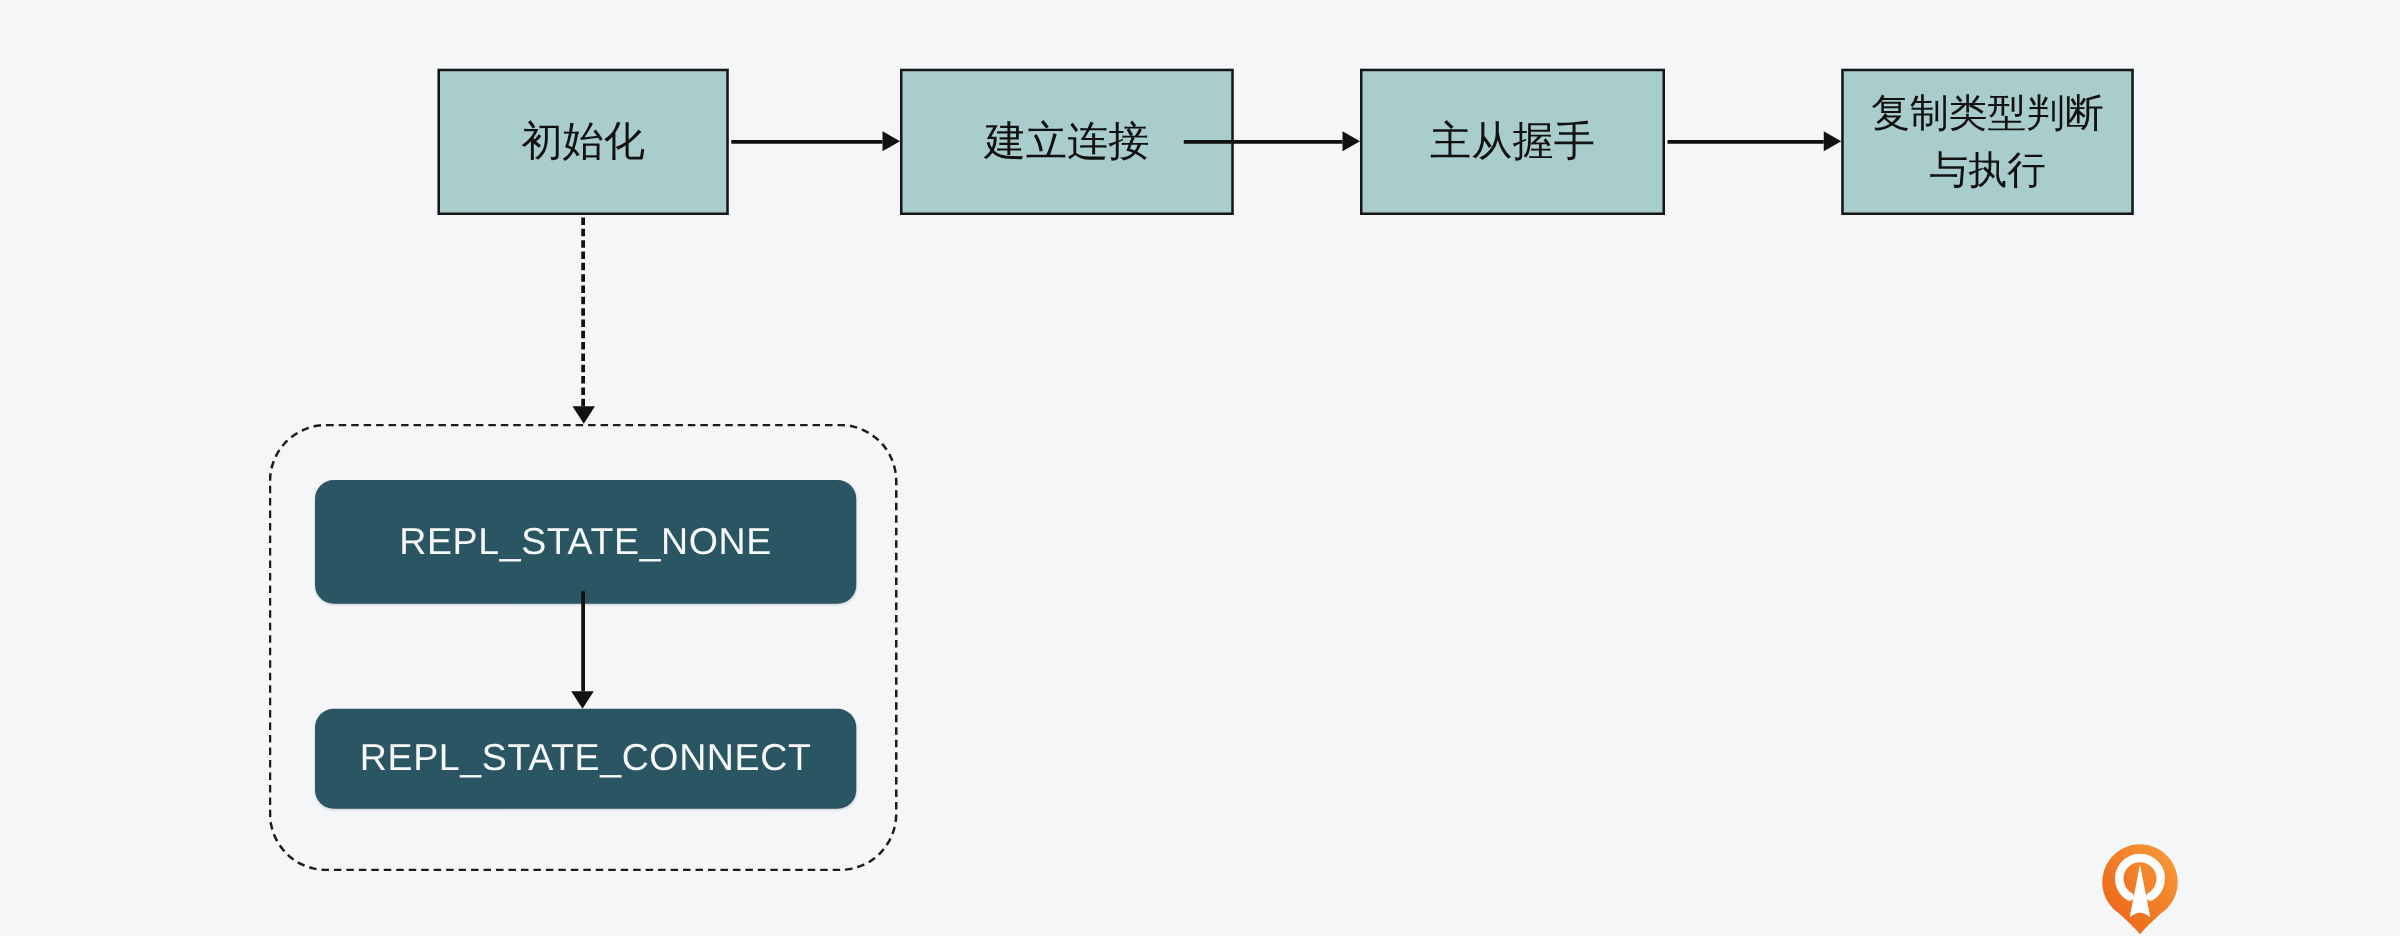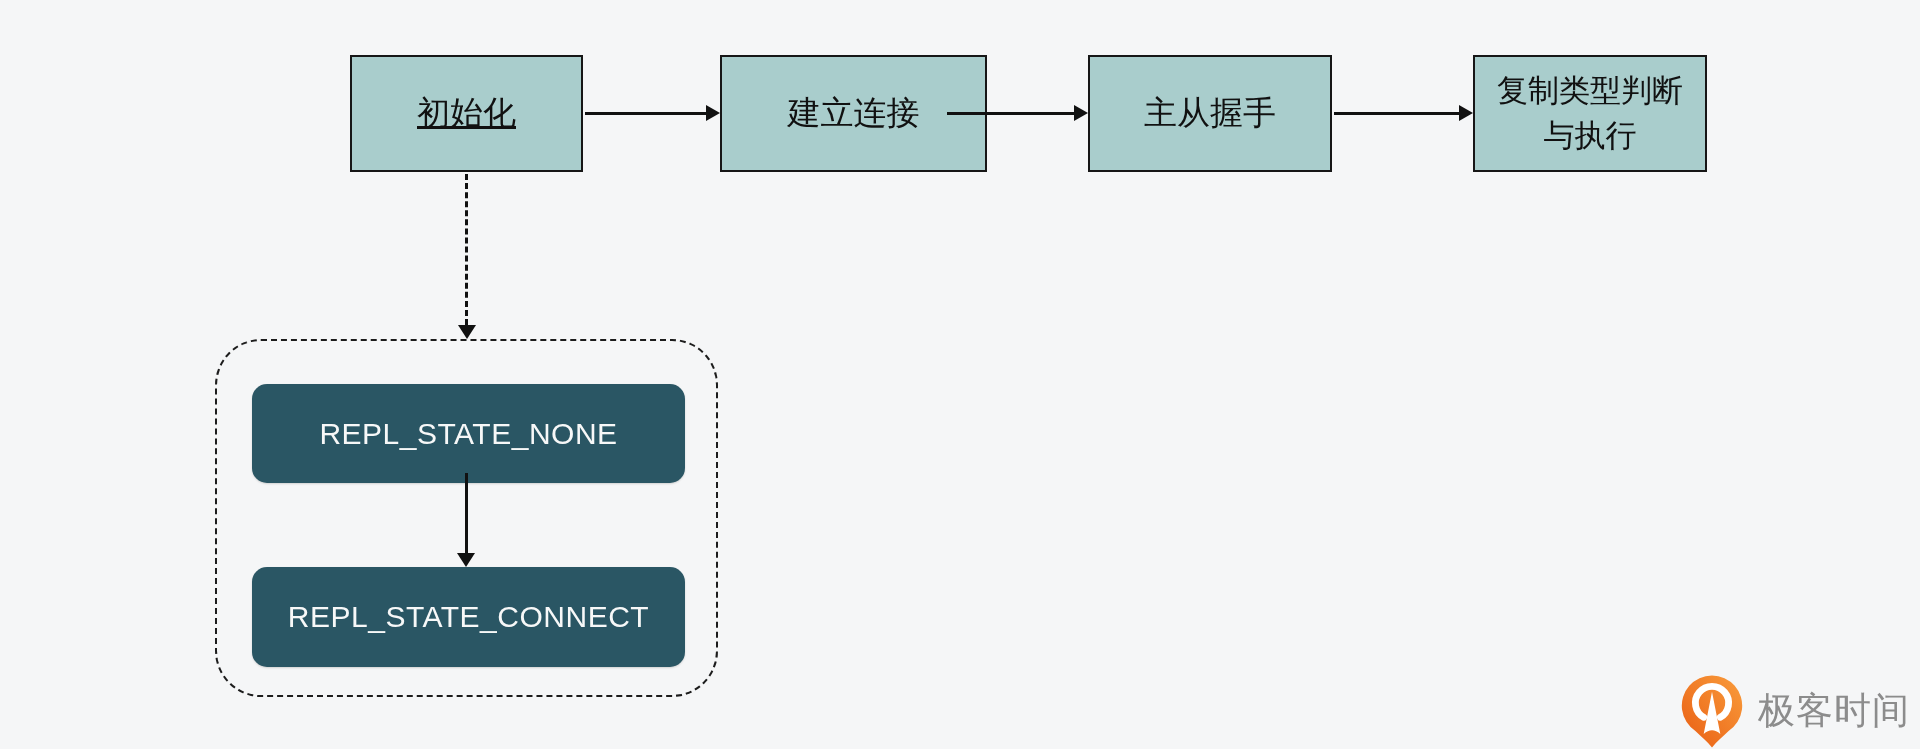--- a/index.html
+++ b/index.html
@@ -9,21 +9,21 @@
     background:#f5f6f7;overflow:hidden;
   }
   
   .flow-node{
     position:absolute;top:55px;height:117px;box-sizing:border-box;
     background:#a9cdcc;border:2px solid #161616;
     display:flex;flex-direction:column;align-items:center;justify-content:center;
     font-size:33px;line-height:1.42;color:#111;text-align:center;
   }
   .flow-node .line2:empty{display:none;}
-  #node-init{left:350px;width:233px;text-decoration:underline;}
+  #node-init{left:350px;width:233px;}
   #node-connect{left:720px;width:267px;}
   #node-handshake{left:1088px;width:244px;}
   #node-repltype{left:1473px;width:234px;font-size:31px;}
   
   .harrow{position:absolute;top:112px;height:3px;background:#111;}
   .harrow::after{
     content:"";position:absolute;right:-14px;top:-7px;
     border-left:14px solid #111;border-top:8.5px solid transparent;border-bottom:8.5px solid transparent;
   }
   #harrow-1{left:585px;width:121px;}
@@ -41,21 +41,21 @@
     content:"";position:absolute;left:-8px;bottom:-14px;
     border-top:14px solid #111;border-left:9px solid transparent;border-right:9px solid transparent;
   }
   
   .state-group{
     position:absolute;left:215px;top:339px;width:503px;height:358px;box-sizing:border-box;
     border:2px dashed #1c1c1c;border-radius:46px;background:transparent;
   }
   
   .state-box{
-    position:absolute;left:252px;width:433px;height:100px;
+    position:absolute;left:252px;width:433px;height:80px;
     background:#2a5664;border-radius:15px;
     display:flex;align-items:center;justify-content:center;
     color:#f7f8f8;font-size:30px;letter-spacing:0.5px;
     box-shadow:0 1px 2px rgba(0,0,0,0.15);
   }
   #state-none{top:384px;height:99px;}
   #state-connect{top:567px;}
   
   .brand{position:absolute;left:1674px;top:672px;height:77px;display:flex;align-items:center;gap:8px;}
   .brand-icon{width:76px;height:77px;display:block;}
@@ -111,16 +111,15 @@
       <defs>
         <linearGradient id="og" x1="0" y1="1" x2="1" y2="0">
           <stop offset="0" stop-color="#e95d13"></stop>
           <stop offset="1" stop-color="#f99d3c"></stop>
         </linearGradient>
       </defs>
       <path d="M50 100 C 44 92 36 86 28 78 A 40 40 0 1 1 72 78 C 64 86 56 92 50 100 Z" fill="url(#og)"></path>
       <path d="M 61 60 A 22 22 0 1 0 39 60" fill="none" stroke="#ffffff" stroke-width="9" stroke-linecap="round"></path>
       <path d="M50 26 L61 82 Q50 72 39 82 Z" fill="#ffffff"></path>
     </svg>
-    <span class="brand-text">极客时间</span>
   </div>
 
 </div>
 
 </body></html>

